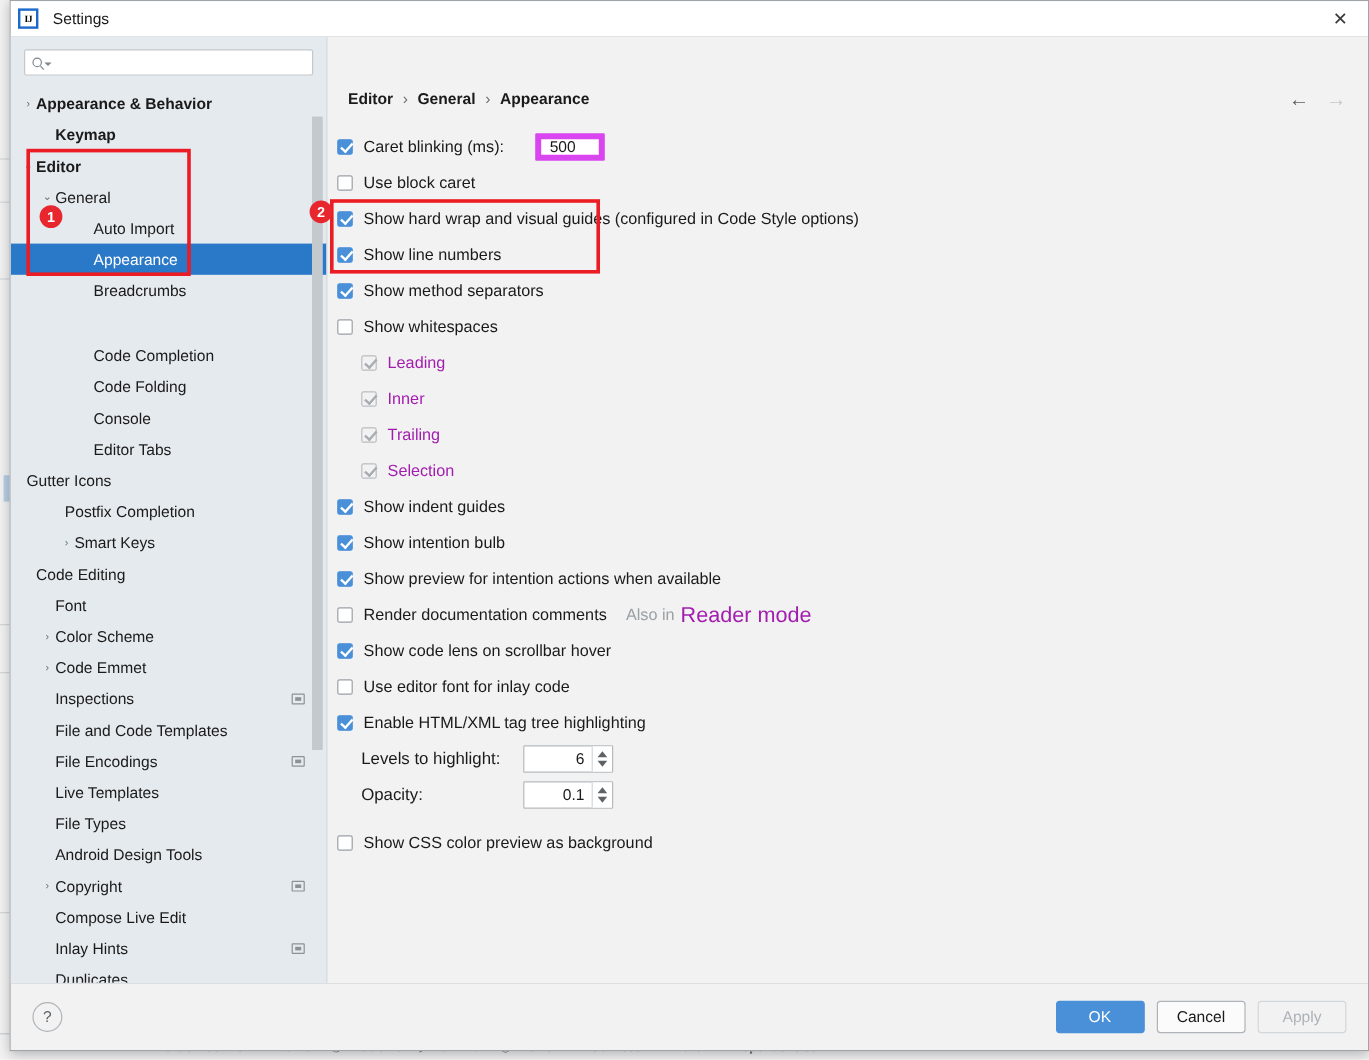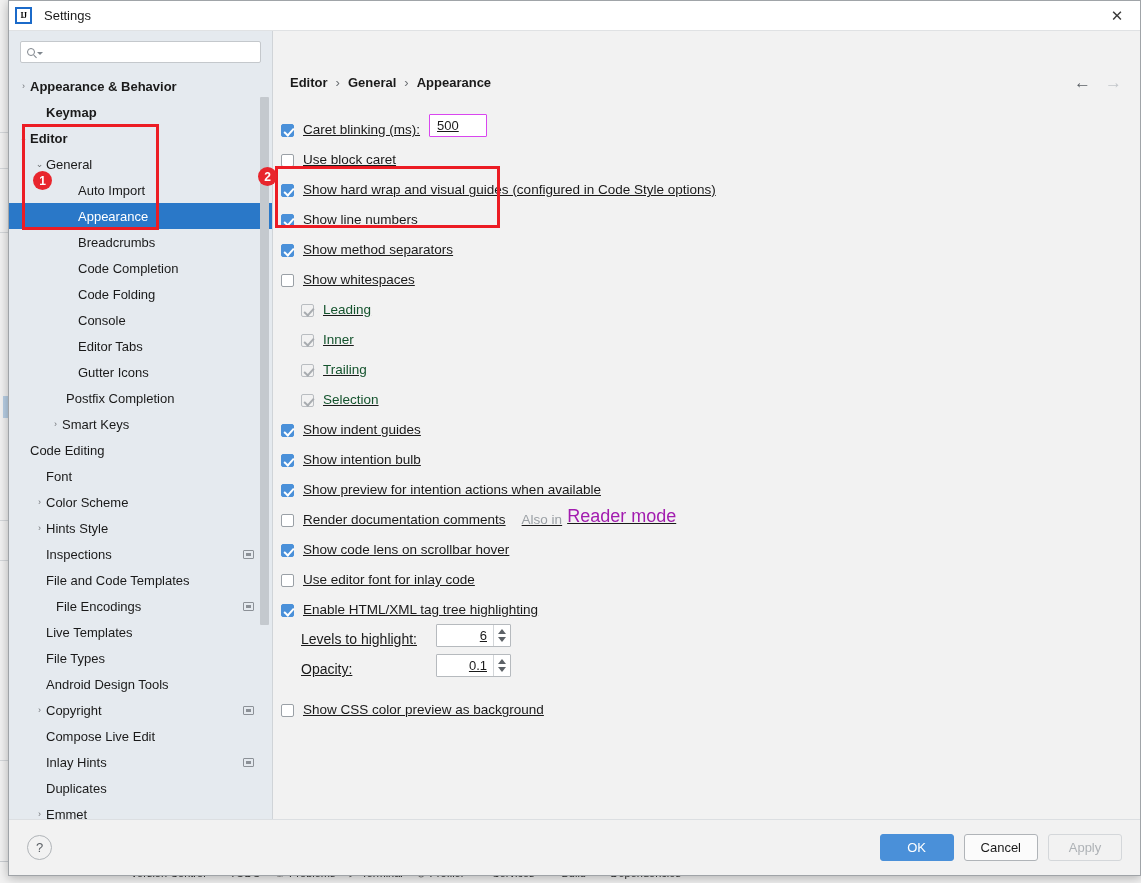--- a/index.html
+++ b/index.html
@@ -164,22 +164,22 @@
   .navbtns {
     position: absolute; right: 18px; top: 43px;
     display: flex; gap: 14px; align-items: center;
   }
   .navbtn { font-size: 17px; line-height: 1; cursor: pointer; }
   .navbtn.on { color: #5c6166; }
   .navbtn.off { color: #c3c7cb; }
 
   .rows { position: absolute; left: 0; top: 76px; right: 0; }
   .row {
-    display: flex; align-items: flex-end; height: 30px;
-    padding-left: 8px; font-size: 13.5px; color: #1a1a1a; text-decoration: underline;
+    display: flex; align-items: center; height: 30px;
+    padding-left: 8px; font-size: 13.5px; color: #1a1a1a;
   }
   .row.indent { padding-left: 28px; }
 
   .cb {
     width: 13px; height: 13px; min-width: 13px;
     border: 1px solid #9aa0a6; border-radius: 2px;
     background: #ffffff; margin-right: 9px; position: relative;
     cursor: pointer;
   }
   .cb.on {
@@ -188,27 +188,27 @@
   .cb.on::after {
     content: ""; position: absolute; left: 3.6px; top: 0.6px;
     width: 4px; height: 8px; border: solid #ffffff;
     border-width: 0 2px 2px 0; transform: rotate(42deg);
   }
   .cb.dis {
     background: #f2f2f2; border-color: #b9bdc1; cursor: default;
   }
   .cb.dis.on { background: #f2f2f2; border-color: #b9bdc1; }
   .cb.dis.on::after { border-color: #a8acb0; }
-  .lbl-dis { color: #14532d; }
+  .lbl-dis { color: #a21caf; }
 
   .tfield {
     height: 23px; width: 58px; background: #ffffff;
-    border: 1px solid #d946ef; border-radius: 1px;
+    border: 5px solid #d946ef; border-radius: 1px;
     display: flex; align-items: center; padding: 0 7px;
-    font-size: 13px; color: #1a1a1a; margin-left: 9px;
+    font-size: 13px; color: #1a1a1a; margin-left: 26px;
   }
 
   .spinner {
     height: 23px; width: 75px; margin-left: 9px;
     border: 1px solid #b6babe; border-radius: 1px; background: #ffffff;
     display: flex; align-items: stretch;
   }
   .spin-val {
     flex: 1; display: flex; align-items: center; justify-content: flex-end;
     padding-right: 6px; font-size: 13px; color: #1a1a1a;
@@ -361,41 +361,41 @@
             <span class="tlabel">Auto Import</span>
           </div>
           <div class="tnode sel" style="padding-left: 56px;">
             <span class="tw"></span>
             <span class="tlabel">Appearance</span>
           </div>
           <div class="tnode" style="padding-left: 56px;">
             <span class="tw"></span>
             <span class="tlabel">Breadcrumbs</span>
           </div>
+          <div class="tnode" style="padding-left: 56px; margin-top: 28px;">
+            <span class="tw"></span>
+            <span class="tlabel">Code Completion</span>
+          </div>
           <div class="tnode" style="padding-left: 56px;">
             <span class="tw"></span>
-            <span class="tlabel">Code Completion</span>
+            <span class="tlabel">Code Folding</span>
           </div>
           <div class="tnode" style="padding-left: 56px;">
             <span class="tw"></span>
-            <span class="tlabel">Code Folding</span>
+            <span class="tlabel">Console</span>
           </div>
           <div class="tnode" style="padding-left: 56px;">
             <span class="tw"></span>
-            <span class="tlabel">Console</span>
-          </div>
-          <div class="tnode" style="padding-left: 56px;">
-            <span class="tw"></span>
             <span class="tlabel">Editor Tabs</span>
           </div>
-          <div class="tnode" style="padding-left: 56px;">
+          <div class="tnode" style="">
             <span class="tw"></span>
             <span class="tlabel">Gutter Icons</span>
           </div>
-          <div class="tnode" style="padding-left: 44px;">
+          <div class="tnode" style="padding-left: 32px;">
             <span class="tw"></span>
             <span class="tlabel">Postfix Completion</span>
           </div>
           <div class="tnode" style="padding-left: 40px;">
             <span class="tw">›</span>
             <span class="tlabel">Smart Keys</span>
           </div>
           <div class="tnode" style="padding-left: 8px;">
             <span class="tw"></span>
             <span class="tlabel">Code Editing</span>
@@ -403,32 +403,32 @@
           <div class="tnode" style="padding-left: 24px;">
             <span class="tw"></span>
             <span class="tlabel">Font</span>
           </div>
           <div class="tnode" style="padding-left: 24px;">
             <span class="tw">›</span>
             <span class="tlabel">Color Scheme</span>
           </div>
           <div class="tnode" style="padding-left: 24px;">
             <span class="tw">›</span>
-            <span class="tlabel">Hints Style</span>
+            <span class="tlabel">Code Emmet</span>
           </div>
           <div class="tnode" style="padding-left: 24px;">
             <span class="tw"></span>
             <span class="tlabel">Inspections</span>
             <span class="tbadge"></span>
           </div>
           <div class="tnode" style="padding-left: 24px;">
             <span class="tw"></span>
             <span class="tlabel">File and Code Templates</span>
           </div>
-          <div class="tnode" style="padding-left: 24px; margin-left: 10px;">
+          <div class="tnode" style="padding-left: 24px;">
             <span class="tw"></span>
             <span class="tlabel">File Encodings</span>
             <span class="tbadge"></span>
           </div>
           <div class="tnode" style="padding-left: 24px;">
             <span class="tw"></span>
             <span class="tlabel">Live Templates</span>
           </div>
           <div class="tnode" style="padding-left: 24px;">
             <span class="tw"></span>

